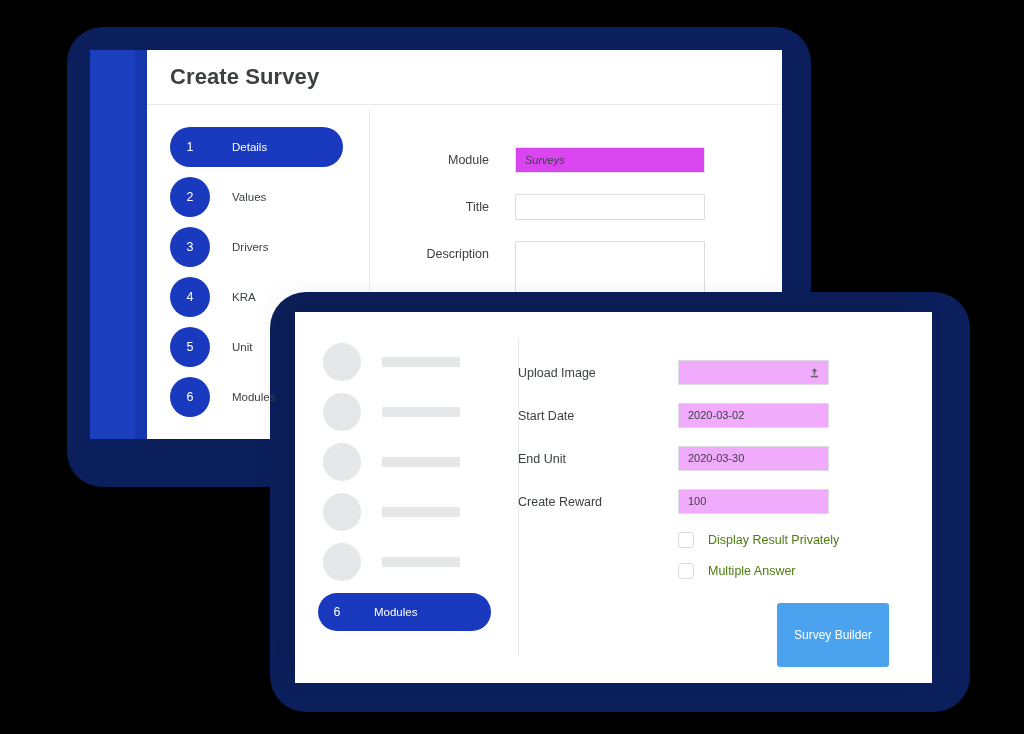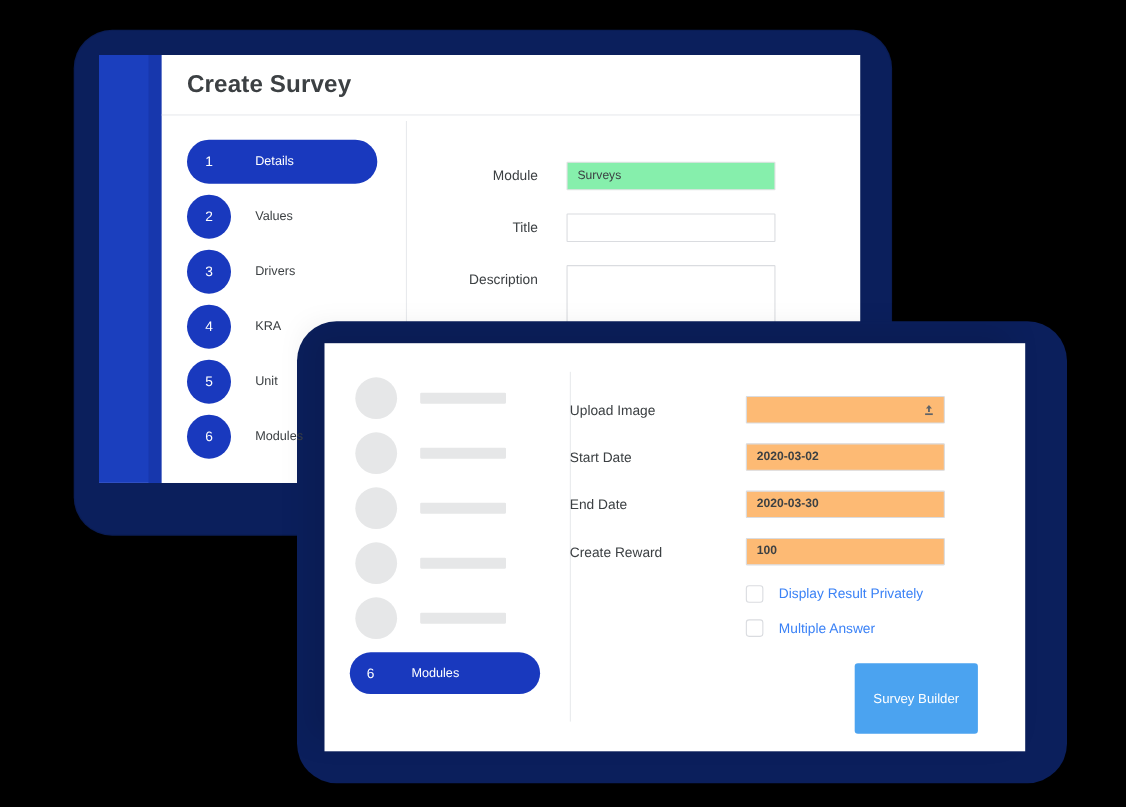--- a/index.html
+++ b/index.html
@@ -196,22 +196,23 @@
     box-sizing: border-box;
     border: 1px solid #dadce0;
     background: #ffffff;
     font-size: 11px;
     color: #3c4043;
     padding: 0 9px;
     line-height: 24px;
     border-radius: 1px;
   }
   .finput.readonly {
-    background: #86efac;
+    background: #d946ef;
     border-color: #e0e1e2;
+    font-style: italic;
   }
   .ftextarea {
     width: 190px;
     height: 62px;
     box-sizing: border-box;
     border: 1px solid #dadce0;
     background: #ffffff;
     border-radius: 1px;
   }
 
@@ -336,34 +337,33 @@
   }
   .grow-label {
     width: 160px;
     flex: 0 0 160px;
     padding-right: 22px;
     box-sizing: border-box;
     font-size: 12.5px;
     color: #3c4043;
   }
   .ginput {
-    width: 181px;
+    width: 151px;
     height: 25px;
     box-sizing: border-box;
     border: 1px solid #dadce0;
-    background: #fdba74;
+    background: #f0abfc;
     font-size: 11px;
     color: #3c4043;
     padding: 0 9px;
     line-height: 23px;
     border-radius: 1px;
     position: relative;
     display: flex;
     align-items: center;
-    font-weight: bold;
   }
   .upload-icon {
     position: absolute;
     right: 8px;
     top: 50%;
     transform: translateY(-50%);
     width: 11px;
     height: 11px;
     display: block;
   }
@@ -379,21 +379,21 @@
     width: 16px;
     height: 16px;
     border: 1px solid #dadce0;
     border-radius: 3px;
     background: #ffffff;
     flex: 0 0 16px;
     box-sizing: border-box;
   }
   .cblabel {
     font-size: 12.5px;
-    color: #3b82f6;
+    color: #4d7c0f;
     margin-left: 14px;
   }
 
   .builder-wrap {
     display: flex;
     justify-content: flex-end;
     padding-right: 43px;
     margin-top: 24px;
   }
   .builder-btn {
@@ -534,21 +534,21 @@
           </svg>
         </div>
       </div>
 
       <div class="grow">
         <div class="grow-label">Start Date</div>
         <div class="ginput">2020-03-02</div>
       </div>
 
       <div class="grow">
-        <div class="grow-label">End Date</div>
+        <div class="grow-label">End Unit</div>
         <div class="ginput">2020-03-30</div>
       </div>
 
       <div class="grow">
         <div class="grow-label">Create Reward</div>
         <div class="ginput">100</div>
       </div>
 
       <div class="cbrow">
         <div class="cbox"></div>

